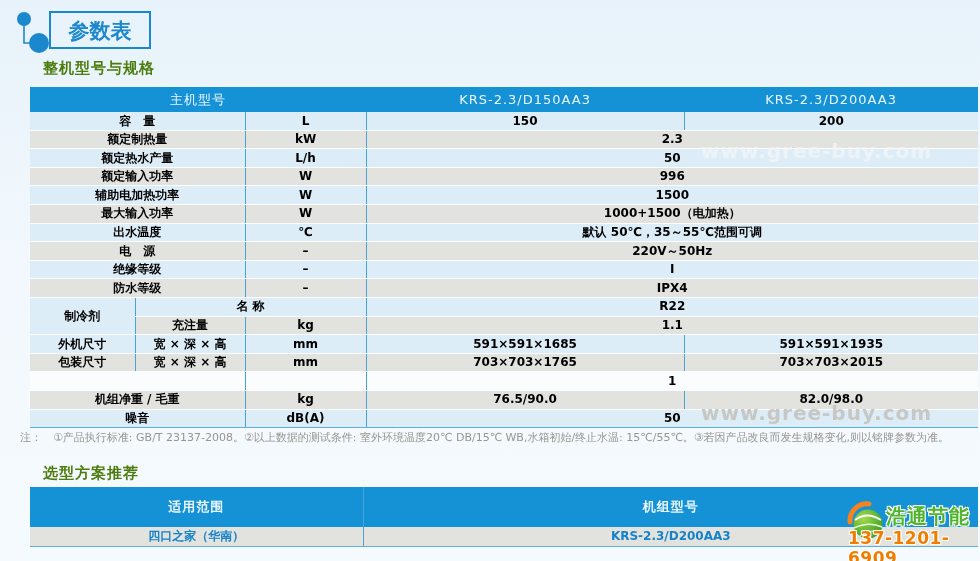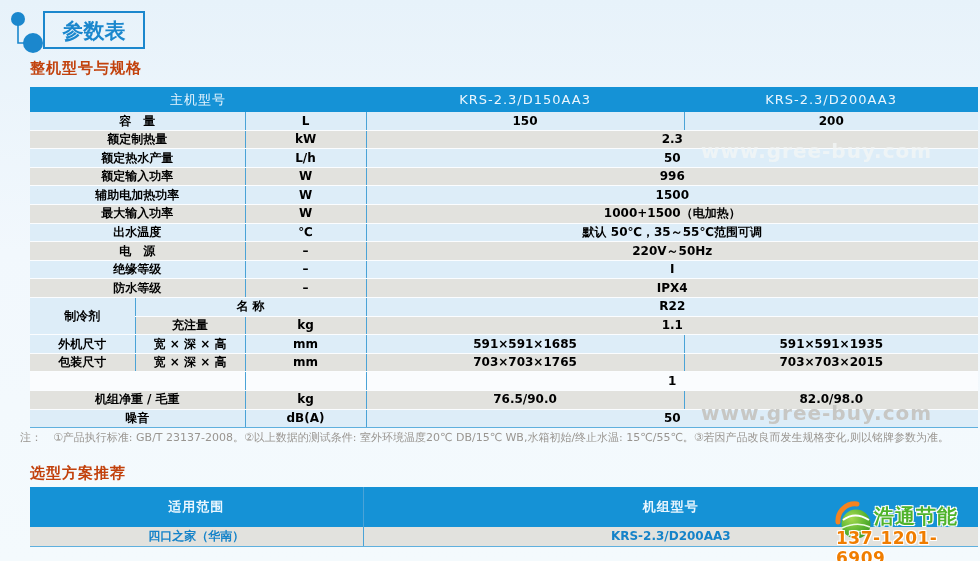--- a/index.html
+++ b/index.html
@@ -1,22 +1,22 @@
 <!DOCTYPE html>
 <html><head>
 <meta charset="utf-8">
 <style>
   html,body{margin:0;padding:0}
   body{
     width:980px;height:561px;position:relative;overflow:hidden;
     background:linear-gradient(180deg,#e7f2fa 0%,#f2f8fd 45%,#f4fafd 100%);
     font-family:"DejaVu Sans","Liberation Sans",sans-serif;
   }
-  .title-wrap{position:absolute;left:4px;top:4px;width:170px;height:54px}
-  .section-heading{position:absolute;left:30px;font-size:15px;font-weight:bold;color:#c2410c;letter-spacing:1px}
+  .title-wrap{position:absolute;left:10px;top:4px;width:170px;height:54px}
+  .section-heading{position:absolute;left:43px;font-size:15px;font-weight:bold;color:#4d7c0f;letter-spacing:1px}
   #sec1{top:59px}
   #sec2{top:464px}
 
   table{border-collapse:collapse;table-layout:fixed}
   td{padding:0;margin:0;text-align:center;vertical-align:middle;line-height:1.05;overflow:hidden;white-space:nowrap}
 
   
   #spec-table{position:absolute;left:30px;top:87px;width:948px}
   #spec-table thead td{background:#1592d6;color:#eaf6fe;height:25px;font-size:13px;font-weight:normal;letter-spacing:1px}
   #spec-table tbody td{height:17.6px;font-size:12px;font-weight:bold;color:#000000;border-bottom:1px solid #fbfdff}
@@ -32,21 +32,21 @@
   #sel-table tbody td{height:19px;font-size:12px;font-weight:bold;color:#1583c9;border-bottom:1px solid #fbfdff}
   #sel-table tbody tr:last-child td{border-bottom:1px solid #5fb0de}
   .models{display:flex;justify-content:center;gap:38px}
 
   .note{position:absolute;left:20px;top:430px;width:948px;font-size:11px;color:#999590;letter-spacing:0;white-space:nowrap}
 
   .wm{position:absolute;font-size:20px;font-weight:bold;letter-spacing:1px;pointer-events:none}
   #wm-top{left:701px;top:139px;color:#f3f6f6;opacity:.8}
   #wm-bottom{left:701px;top:401px;color:#c7c7c4}
 
-  .vendor{position:absolute;right:16px;top:497px;width:130px;height:64px}
+  .vendor{position:absolute;right:4px;top:497px;width:130px;height:64px}
   .vendor-name{position:absolute;left:40px;top:6px;font-size:20px;font-weight:bold;color:#4fb32c;
     text-shadow:-1px -1px 0 #fff,1px -1px 0 #fff,-1px 1px 0 #fff,1px 1px 0 #fff;letter-spacing:1px}
   .vendor-phone{position:absolute;left:2px;top:31px;font-size:17px;font-weight:bold;color:#f07d00;
     text-shadow:-1px -1px 0 #fff,1px -1px 0 #fff,-1px 1px 0 #fff,1px 1px 0 #fff;letter-spacing:.5px}
   .vendor-logo{position:absolute;left:0;top:4px}
 </style>
 </head>
 <body>
 
 <div class="title-wrap">

